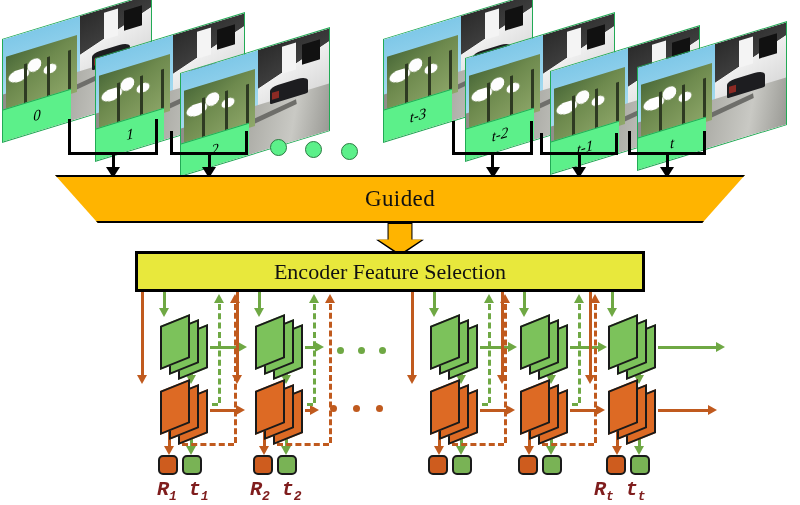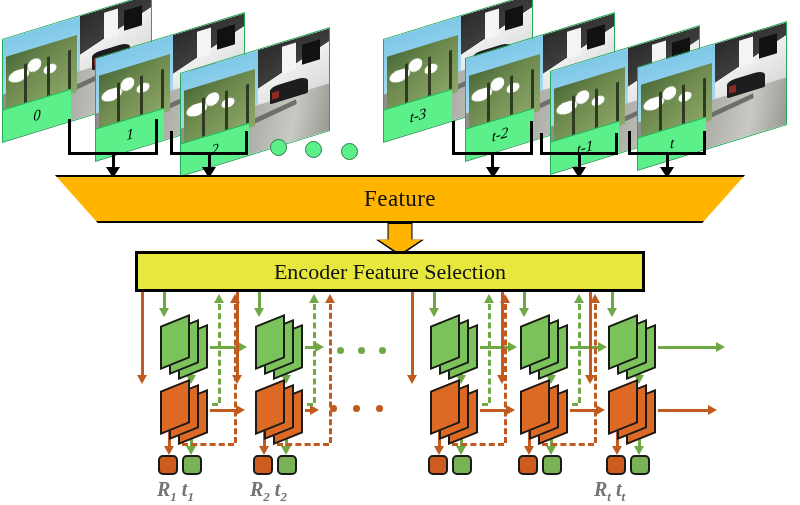--- a/index.html
+++ b/index.html
@@ -99,22 +99,22 @@
   
   .middot{position:absolute;width:7px;height:7px;border-radius:50%;}
 
   
   .outsq{position:absolute;width:20px;height:20px;border-radius:5px;
          border:2px solid #1a1a1a;box-sizing:border-box;}
   .outsq.o{background:#CE5C1E;}
   .outsq.g{background:#79B355;}
 
   
-  .mathlbl{position:absolute;font-family:Liberation Serif, serif;
-           font-weight:bold;font-style:italic;font-size:20px;color:#737373;
+  .mathlbl{position:absolute;font-family:Liberation Mono, monospace;
+           font-weight:bold;font-style:italic;font-size:20px;color:#7f1d1d;
            white-space:nowrap;}
   .mathlbl sub{font-size:13px;font-style:italic;font-weight:bold;}
 </style>
 </head>
 <body>
 
 <div id="root">
 
   <div class="abs" style="left:0;top:0;width:800px;height:170px;" id="frames-layer">
       <div class="frame" style="left: 2px; top: 16px;">
@@ -218,21 +218,21 @@
       <div class="brkhead" style="left: 485.5px; top: 167px;"></div>
       <div class="brk" style="left: 540px; top: 133px; width: 78px; height: 22px;"></div>
       <div class="brkstem" style="left: 577.5px; top: 155px; height: 14px;"></div>
       <div class="brkhead" style="left: 572px; top: 167px;"></div>
       <div class="brk" style="left: 628px; top: 131px; width: 78px; height: 24px;"></div>
       <div class="brkstem" style="left: 665.5px; top: 155px; height: 14px;"></div>
       <div class="brkhead" style="left: 660px; top: 167px;"></div>
     </div>
 
   <div class="encoder">
-    <span class="encoder-label">Feature</span>
+    <span class="encoder-label">Guided</span>
   </div>
 
   <div class="blockarrow-o"></div>
   <div class="blockarrow"></div>
 
   <div class="gfs">
     <span class="gfs-label">Encoder Feature Selection</span>
   </div>
 
   <div class="abs" style="left:0;top:0;width:800px;height:505px;" id="rnn-layer">

